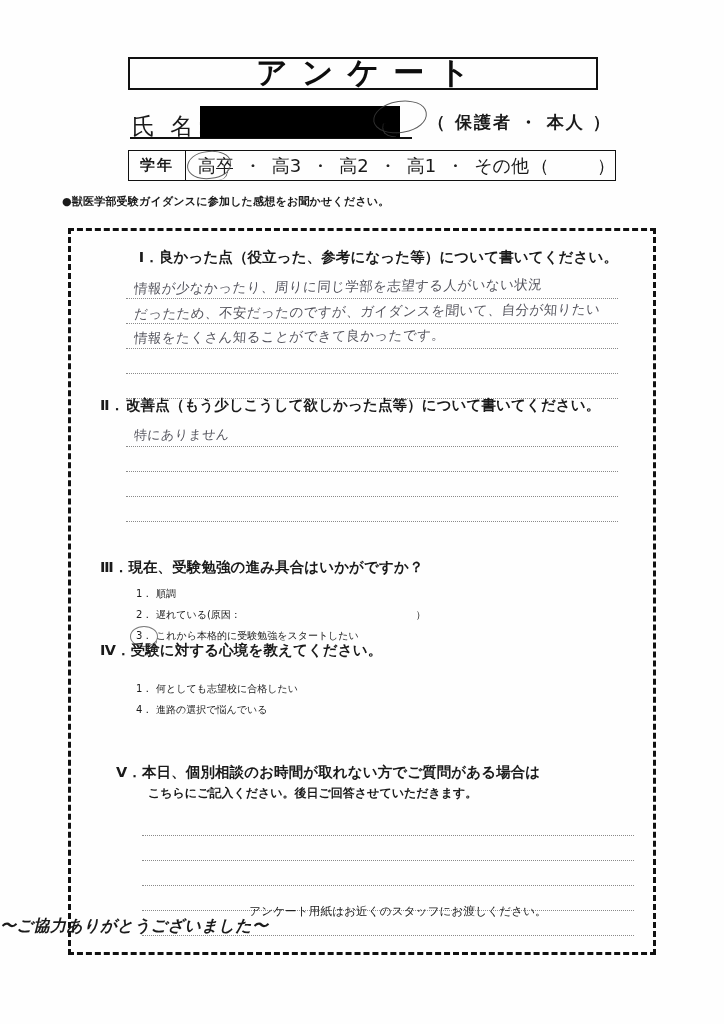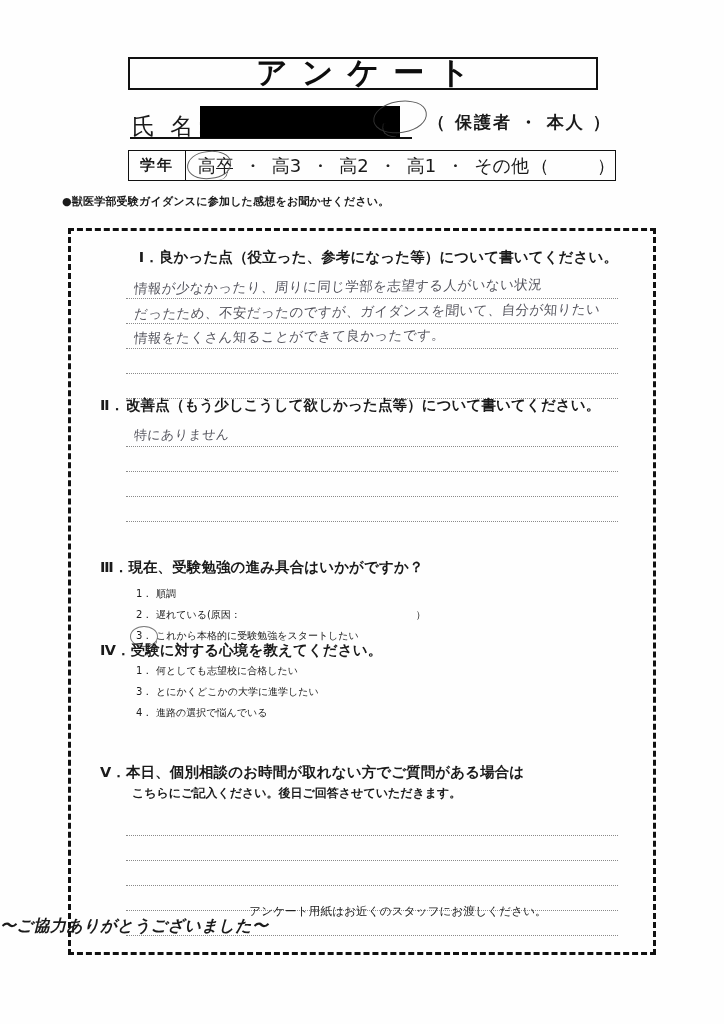--- a/index.html
+++ b/index.html
@@ -384,34 +384,31 @@
         <span class="circle-mark"></span>
         <span class="num">3．</span><span>これから本格的に受験勉強をスタートしたい</span>
       </div>
     </div>
   </div>
 
   <div class="section" style="top:641px; left:100px; width:518px;">
     <div class="sec-title">
       <span class="numeral">Ⅳ．</span><span>受験に対する心境を教えてください。</span>
     </div>
-    <div style="margin-top:0;">
+    <div style="margin-top:18px;">
       <div class="choice">
         <span class="num">1．</span><span>何としても志望校に合格したい</span>
       </div>
       <div class="choice">
-        <span class="num">3．</span><span>とにかくどこかの大学に進学したい</span>
-      </div>
-      <div class="choice">
         <span class="num">4．</span><span>進路の選択で悩んでいる</span>
       </div>
     </div>
   </div>
 
-  <div class="section" style="top:763px; left:100px; width:518px;">
+  <div class="section" style="top:763px; left:116px; width:518px;">
     <div class="sec-title">
       <span class="numeral">Ⅴ．</span><span>本日、個別相談のお時間が取れない方でご質問がある場合は</span>
     </div>
     <div class="sec-title-2" style="margin-top:3px;">こちらにご記入ください。後日ご回答させていただきます。</div>
     <div class="lines" style="margin-left:26px; margin-top:9px;">
       <div class="answer-line">
           <span class="hand"></span>
         </div>
       <div class="answer-line">
           <span class="hand"></span>

